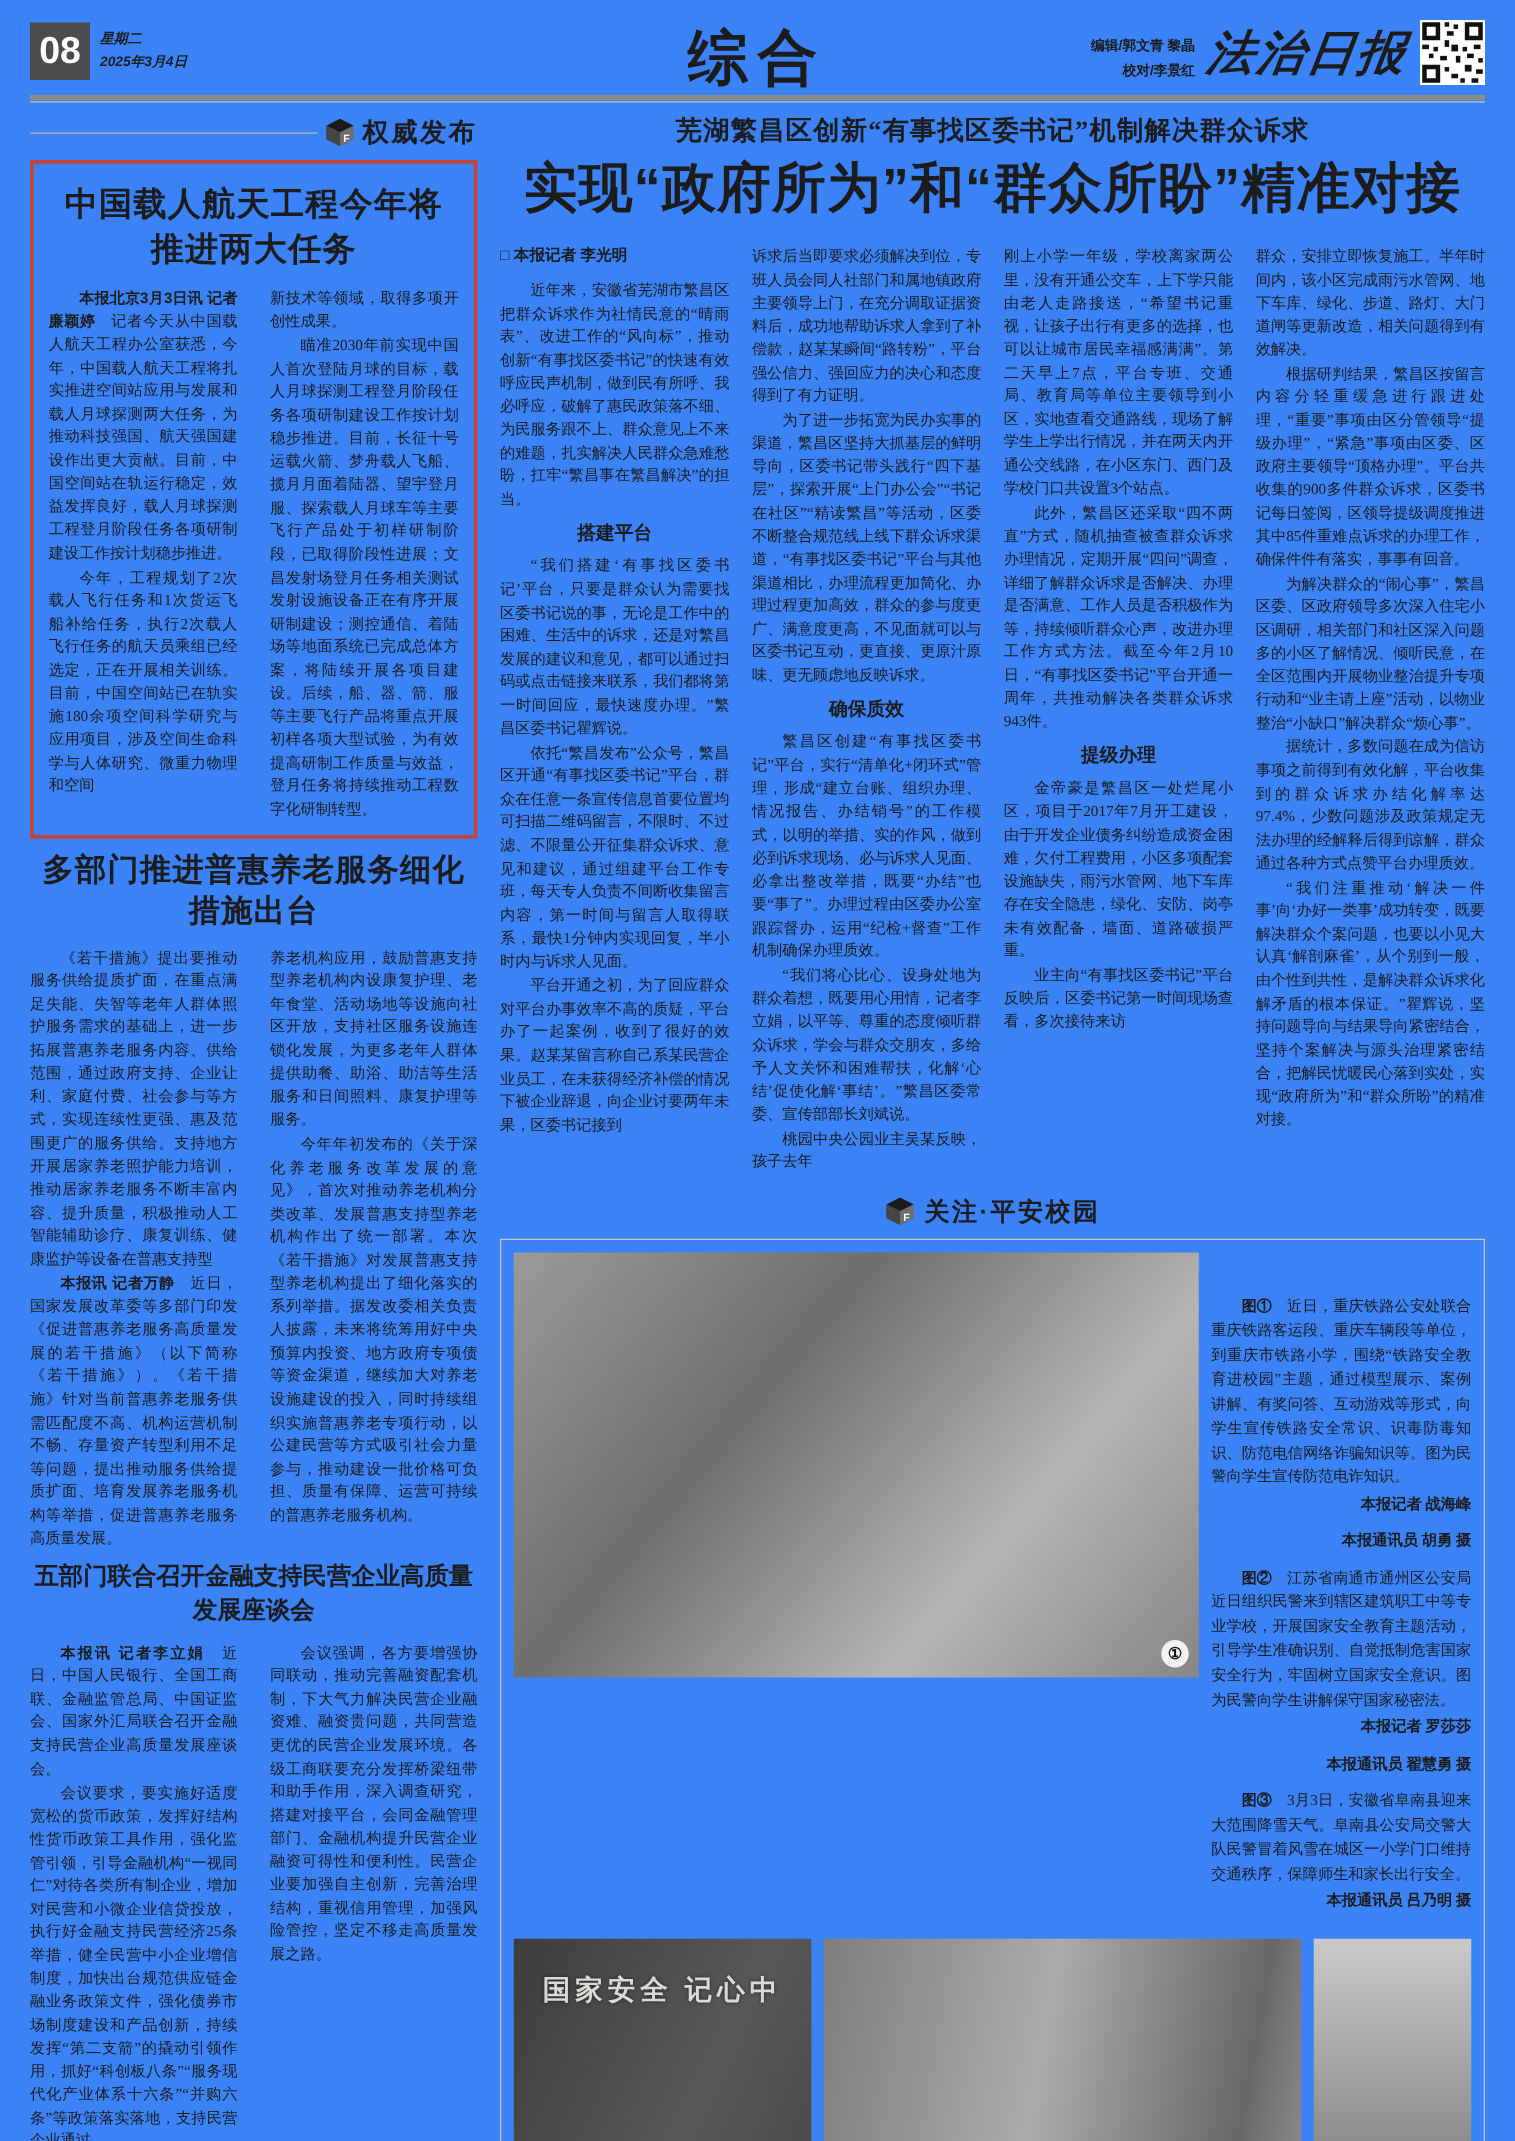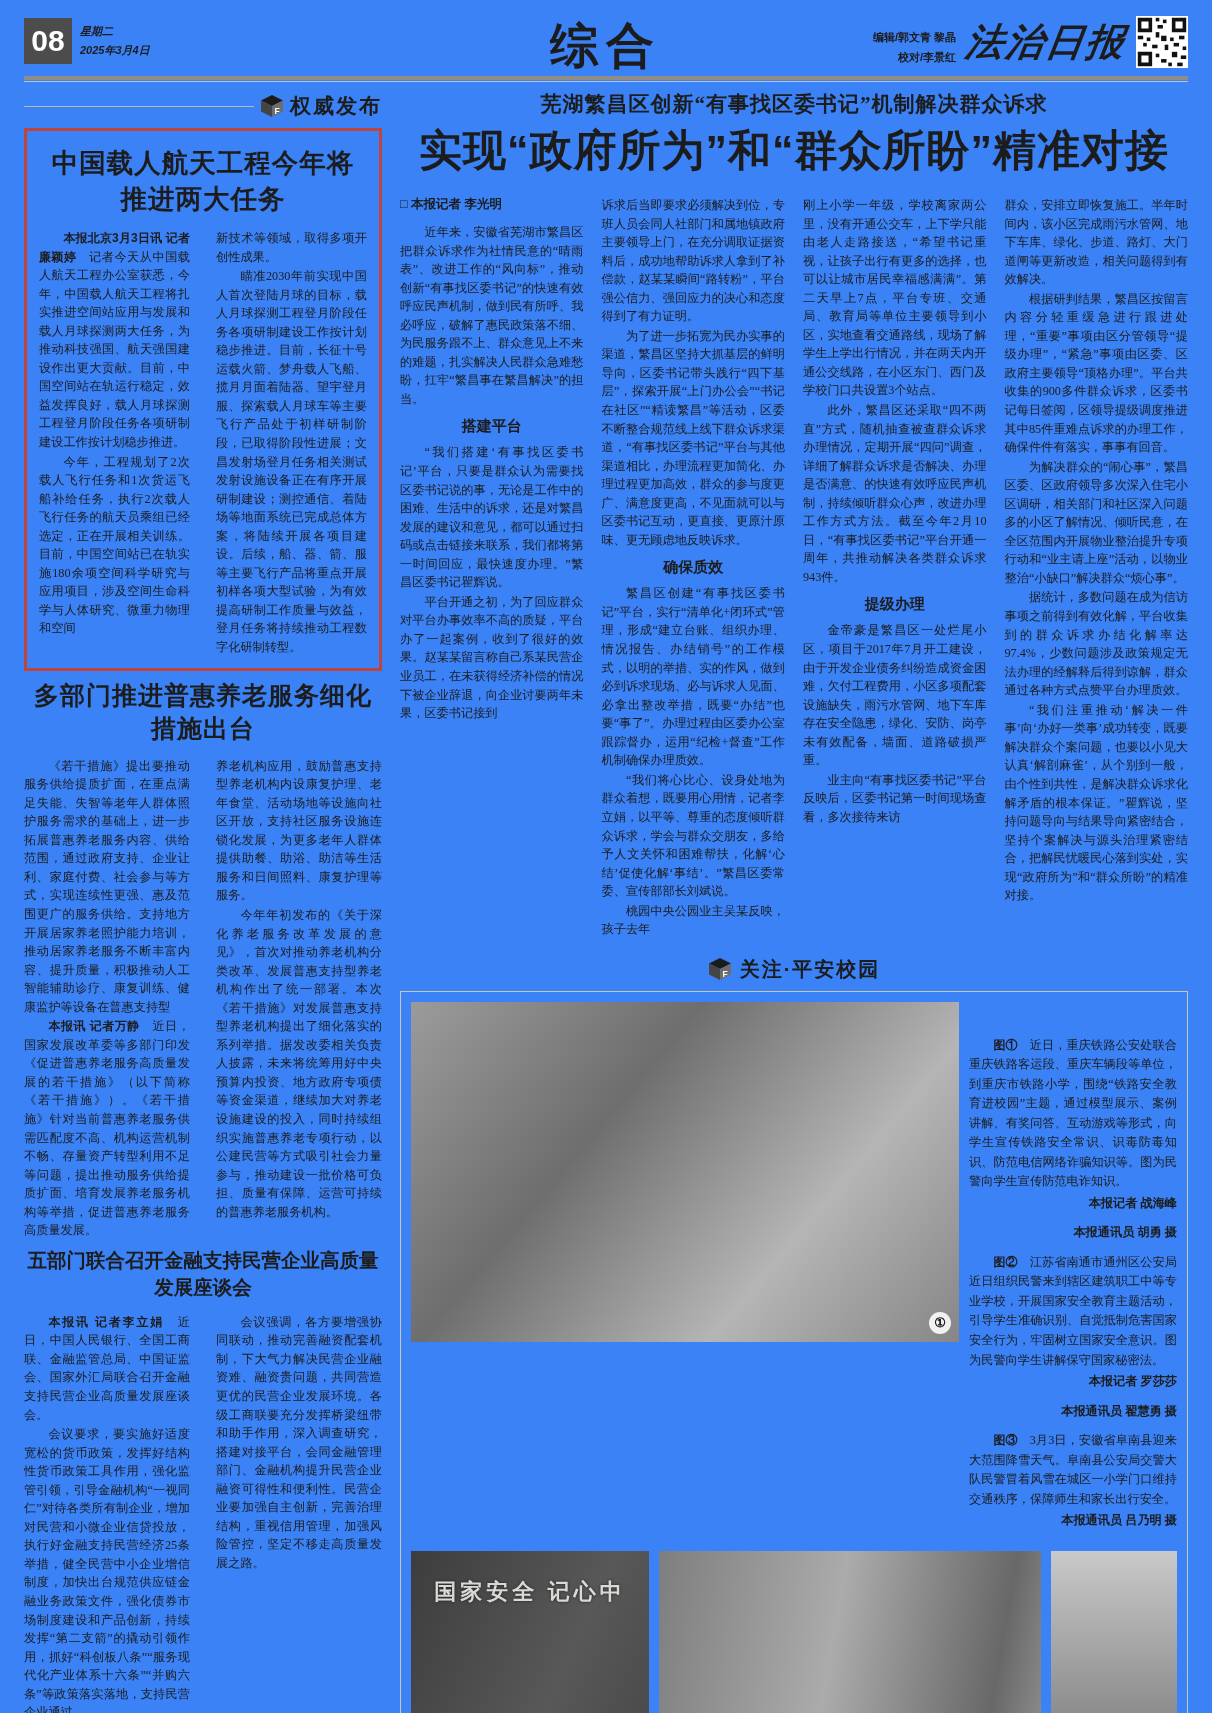--- a/index.html
+++ b/index.html
@@ -204,34 +204,35 @@
         <div class="kicker">芜湖繁昌区创新“有事找区委书记”机制解决群众诉求</div>
         <div class="main-title">实现“政府所为”和“群众所盼”精准对接</div>
 
         <div class="main-cols">
           <div class="tcol">
             <div class="reporter-line">□ 本报记者  李光明</div>
             <div>
                 <p class="para">近年来，安徽省芜湖市繁昌区把群众诉求作为社情民意的“晴雨表”、改进工作的“风向标”，推动创新“有事找区委书记”的快速有效呼应民声机制，做到民有所呼、我必呼应，破解了惠民政策落不细、为民服务跟不上、群众意见上不来的难题，扎实解决人民群众急难愁盼，扛牢“繁昌事在繁昌解决”的担当。</p>
                 <div class="sub-head">搭建平台</div>
                 <p class="para">“我们搭建‘有事找区委书记’平台，只要是群众认为需要找区委书记说的事，无论是工作中的困难、生活中的诉求，还是对繁昌发展的建议和意见，都可以通过扫码或点击链接来联系，我们都将第一时间回应，最快速度办理。”繁昌区委书记瞿辉说。</p>
+                <p class="para">依托“繁昌发布”公众号，繁昌区开通“有事找区委书记”平台，群众在任意一条宣传信息首要位置均可扫描二维码留言，不限时、不过滤、不限量公开征集群众诉求、意见和建议，通过组建平台工作专班，每天专人负责不间断收集留言内容，第一时间与留言人取得联系，最快1分钟内实现回复，半小时内与诉求人见面。</p>
                 <p class="para">平台开通之初，为了回应群众对平台办事效率不高的质疑，平台办了一起案例，收到了很好的效果。赵某某留言称自己系某民营企业员工，在未获得经济补偿的情况下被企业辞退，向企业讨要两年未果，区委书记接到</p>
               </div>
           </div>
           <div class="tcol">
               <p class="para noind">诉求后当即要求必须解决到位，专班人员会同人社部门和属地镇政府主要领导上门，在充分调取证据资料后，成功地帮助诉求人拿到了补偿款，赵某某瞬间“路转粉”，平台强公信力、强回应力的决心和态度得到了有力证明。</p>
               <p class="para">为了进一步拓宽为民办实事的渠道，繁昌区坚持大抓基层的鲜明导向，区委书记带头践行“四下基层”，探索开展“上门办公会”“书记在社区”“精读繁昌”等活动，区委不断整合规范线上线下群众诉求渠道，“有事找区委书记”平台与其他渠道相比，办理流程更加简化、办理过程更加高效，群众的参与度更广、满意度更高，不见面就可以与区委书记互动，更直接、更原汁原味、更无顾虑地反映诉求。</p>
               <div class="sub-head">确保质效</div>
               <p class="para">繁昌区创建“有事找区委书记”平台，实行“清单化+闭环式”管理，形成“建立台账、组织办理、情况报告、办结销号”的工作模式，以明的举措、实的作风，做到必到诉求现场、必与诉求人见面、必拿出整改举措，既要“办结”也要“事了”。办理过程由区委办公室跟踪督办，运用“纪检+督查”工作机制确保办理质效。</p>
               <p class="para">“我们将心比心、设身处地为群众着想，既要用心用情，记者李立娟，以平等、尊重的态度倾听群众诉求，学会与群众交朋友，多给予人文关怀和困难帮扶，化解‘心结’促使化解‘事结’。”繁昌区委常委、宣传部部长刘斌说。</p>
               <p class="para">桃园中央公园业主吴某反映，孩子去年</p>
             </div>
           <div class="tcol">
               <p class="para noind">刚上小学一年级，学校离家两公里，没有开通公交车，上下学只能由老人走路接送，“希望书记重视，让孩子出行有更多的选择，也可以让城市居民幸福感满满”。第二天早上7点，平台专班、交通局、教育局等单位主要领导到小区，实地查看交通路线，现场了解学生上学出行情况，并在两天内开通公交线路，在小区东门、西门及学校门口共设置3个站点。</p>
-              <p class="para">此外，繁昌区还采取“四不两直”方式，随机抽查被查群众诉求办理情况，定期开展“四问”调查，详细了解群众诉求是否解决、办理是否满意、的快速有效呼应民声机制，持续倾听群众心声，改进办理工作方式方法。截至今年2月10日，“有事找区委书记”平台开通一周年，共推动解决各类群众诉求943件。</p>
+              <p class="para">此外，繁昌区还采取“四不两直”方式，随机抽查被查群众诉求办理情况，定期开展“四问”调查，详细了解群众诉求是否解决、办理是否满意、工作人员是否积极作为等，持续倾听群众心声，改进办理工作方式方法。截至今年2月10日，“有事找区委书记”平台开通一周年，共推动解决各类群众诉求943件。</p>
               <div class="sub-head">提级办理</div>
               <p class="para">金帝豪是繁昌区一处烂尾小区，项目于2017年7月开工建设，由于开发企业债务纠纷造成资金困难，欠付工程费用，小区多项配套设施缺失，雨污水管网、地下车库存在安全隐患，绿化、安防、岗亭未有效配备，墙面、道路破损严重。</p>
               <p class="para">业主向“有事找区委书记”平台反映后，区委书记第一时间现场查看，多次接待来访</p>
             </div>
           <div class="tcol">
               <p class="para noind">群众，安排立即恢复施工。半年时间内，该小区完成雨污水管网、地下车库、绿化、步道、路灯、大门道闸等更新改造，相关问题得到有效解决。</p>
               <p class="para">根据研判结果，繁昌区按留言内容分轻重缓急进行跟进处理，“重要”事项由区分管领导“提级办理”，“紧急”事项由区委、区政府主要领导“顶格办理”。平台共收集的900多件群众诉求，区委书记每日签阅，区领导提级调度推进其中85件重难点诉求的办理工作，确保件件有落实，事事有回音。</p>
               <p class="para">为解决群众的“闹心事”，繁昌区委、区政府领导多次深入住宅小区调研，相关部门和社区深入问题多的小区了解情况、倾听民意，在全区范围内开展物业整治提升专项行动和“业主请上座”活动，以物业整治“小缺口”解决群众“烦心事”。</p>
               <p class="para">据统计，多数问题在成为信访事项之前得到有效化解，平台收集到的群众诉求办结化解率达97.4%，少数问题涉及政策规定无法办理的经解释后得到谅解，群众通过各种方式点赞平台办理质效。</p>
               <p class="para">“我们注重推动‘解决一件事’向‘办好一类事’成功转变，既要解决群众个案问题，也要以小见大认真‘解剖麻雀’，从个别到一般，由个性到共性，是解决群众诉求化解矛盾的根本保证。”瞿辉说，坚持问题导向与结果导向紧密结合，坚持个案解决与源头治理紧密结合，把解民忧暖民心落到实处，实现“政府所为”和“群众所盼”的精准对接。</p>

